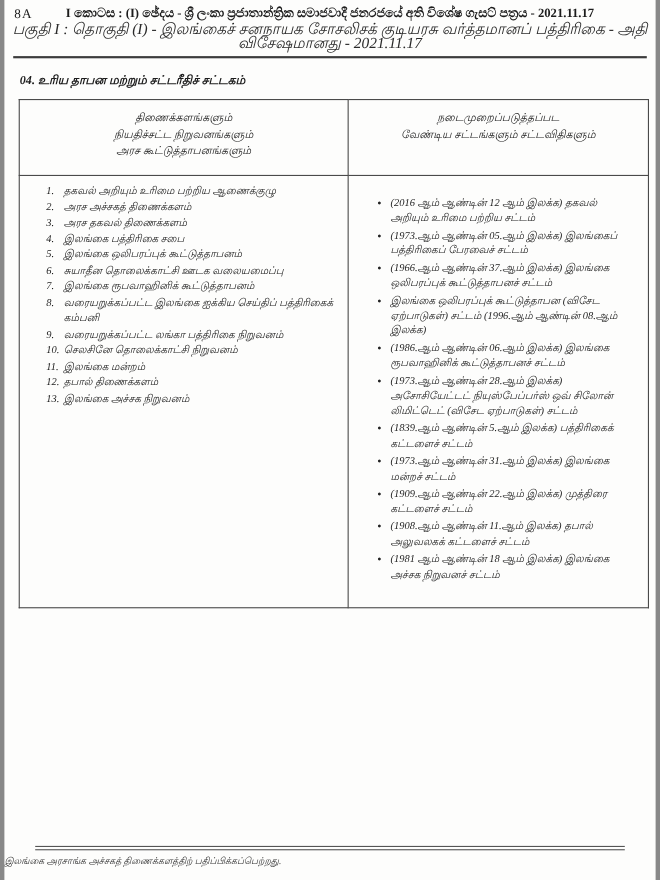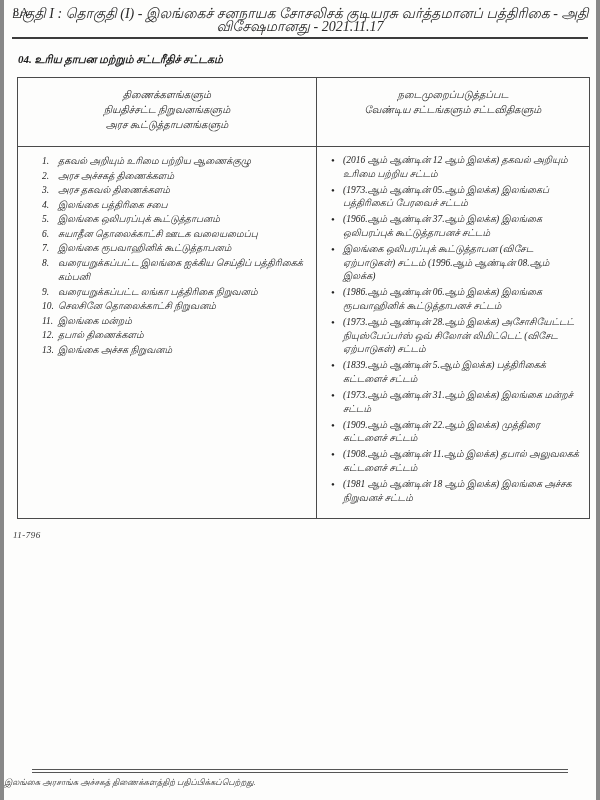--- a/index.html
+++ b/index.html
@@ -21,38 +21,39 @@
   .section-heading { margin:14px 0 0 14px; font-size:11px; font-weight:bold; font-style:italic; }
   
   table.gz { border-collapse:collapse; margin:10px 0 0 13px; width:572px; table-layout:fixed; }
   table.gz th, table.gz td { border:1.2px solid #4a4a4a; vertical-align:top; }
   col.c1 { width:299px; } col.c2 { width:273px; }
   th.hdr { font-weight:normal; font-style:italic; font-size:10px; line-height:15px; text-align:center; padding:9px 6px 14px 6px; color:#222; }
   td.cell { padding:7px 6px 10px 10px; height:310px; }
   ol.depts { margin:0; padding:0 0 0 30px; list-style:none; counter-reset:d; font-size:9.5px; font-style:italic; line-height:14.5px; color:#222; }
   ol.depts li { counter-increment:d; position:relative; }
   ol.depts li::before { content:counter(d) "."; position:absolute; left:-16px; }
-  ul.laws { margin:0; padding:0 0 0 16px; list-style:none; font-size:9.5px; font-style:italic; line-height:13.6px; color:#222; }
+  ul.laws { margin:12px; padding:0 0 0 16px; list-style:none; font-size:9.5px; font-style:italic; line-height:13.6px; color:#222; }
   ul.laws li { position:relative; margin-bottom:2.5px; }
   ul.laws li::before { content:"\2022"; position:absolute; left:-12px; font-size:11px; font-style:normal; }
   
   .notice-number { margin:11px 0 0 9px; font-size:9px; font-style:italic; color:#333; letter-spacing:0.5px; }
   
   .footer { position:absolute; left:0; right:0; bottom:12px; }
   .footer-rule { margin:0 28px; border-top:1px solid #555; border-bottom:1px solid #555; height:2.5px; }
   .footer-imprint { text-align:left; font-size:8.5px; font-style:italic; margin-top:4px; color:#333; }
 </style>
 </head>
 <body>
 
 <div class="page">
 
   <div class="masthead">
     <div class="mast-line1">
       <span class="page-num">8A</span>
+      <span>I කොටස : (I) ඡේදය - ශ්‍රී ලංකා ප්‍රජාතාන්ත්‍රික සමාජවාදී ජනරජයේ අති විශේෂ ගැසට් පත්‍රය - 2021.11.17</span>
     </div>
     <div class="mast-line2">பகுதி I : தொகுதி (I) - இலங்கைச் சனநாயக சோசலிசக் குடியரசு வர்த்தமானப் பத்திரிகை - அதி விசேஷமானது - 2021.11.17</div>
     <div class="mast-rule"></div>
   </div>
 
 
   <div class="section-heading">04. உரிய தாபன மற்றும் சட்டரீதிச் சட்டகம்</div>
 
   <table class="gz">
     <colgroup>
@@ -107,20 +108,19 @@
               <li>(1973.ஆம் ஆண்டின் 31.ஆம் இலக்க) இலங்கை மன்றச் சட்டம்</li>
               <li>(1909.ஆம் ஆண்டின் 22.ஆம் இலக்க) முத்திரை கட்டளைச் சட்டம்</li>
               <li>(1908.ஆம் ஆண்டின் 11.ஆம் இலக்க) தபால் அலுவலகக் கட்டளைச் சட்டம்</li>
               <li>(1981 ஆம் ஆண்டின் 18 ஆம் இலக்க) இலங்கை அச்சக நிறுவனச் சட்டம்</li>
             </ul>
         </td>
       </tr>
     </tbody>
   </table>
 
-  <div class="notice-number">11-796</div>
 
   <div class="footer">
     <div class="footer-rule"></div>
     <div class="footer-imprint">இலங்கை அரசாங்க அச்சகத் திணைக்களத்திற் பதிப்பிக்கப்பெற்றது.</div>
   </div>
 
 </div>
 
 </body></html>

